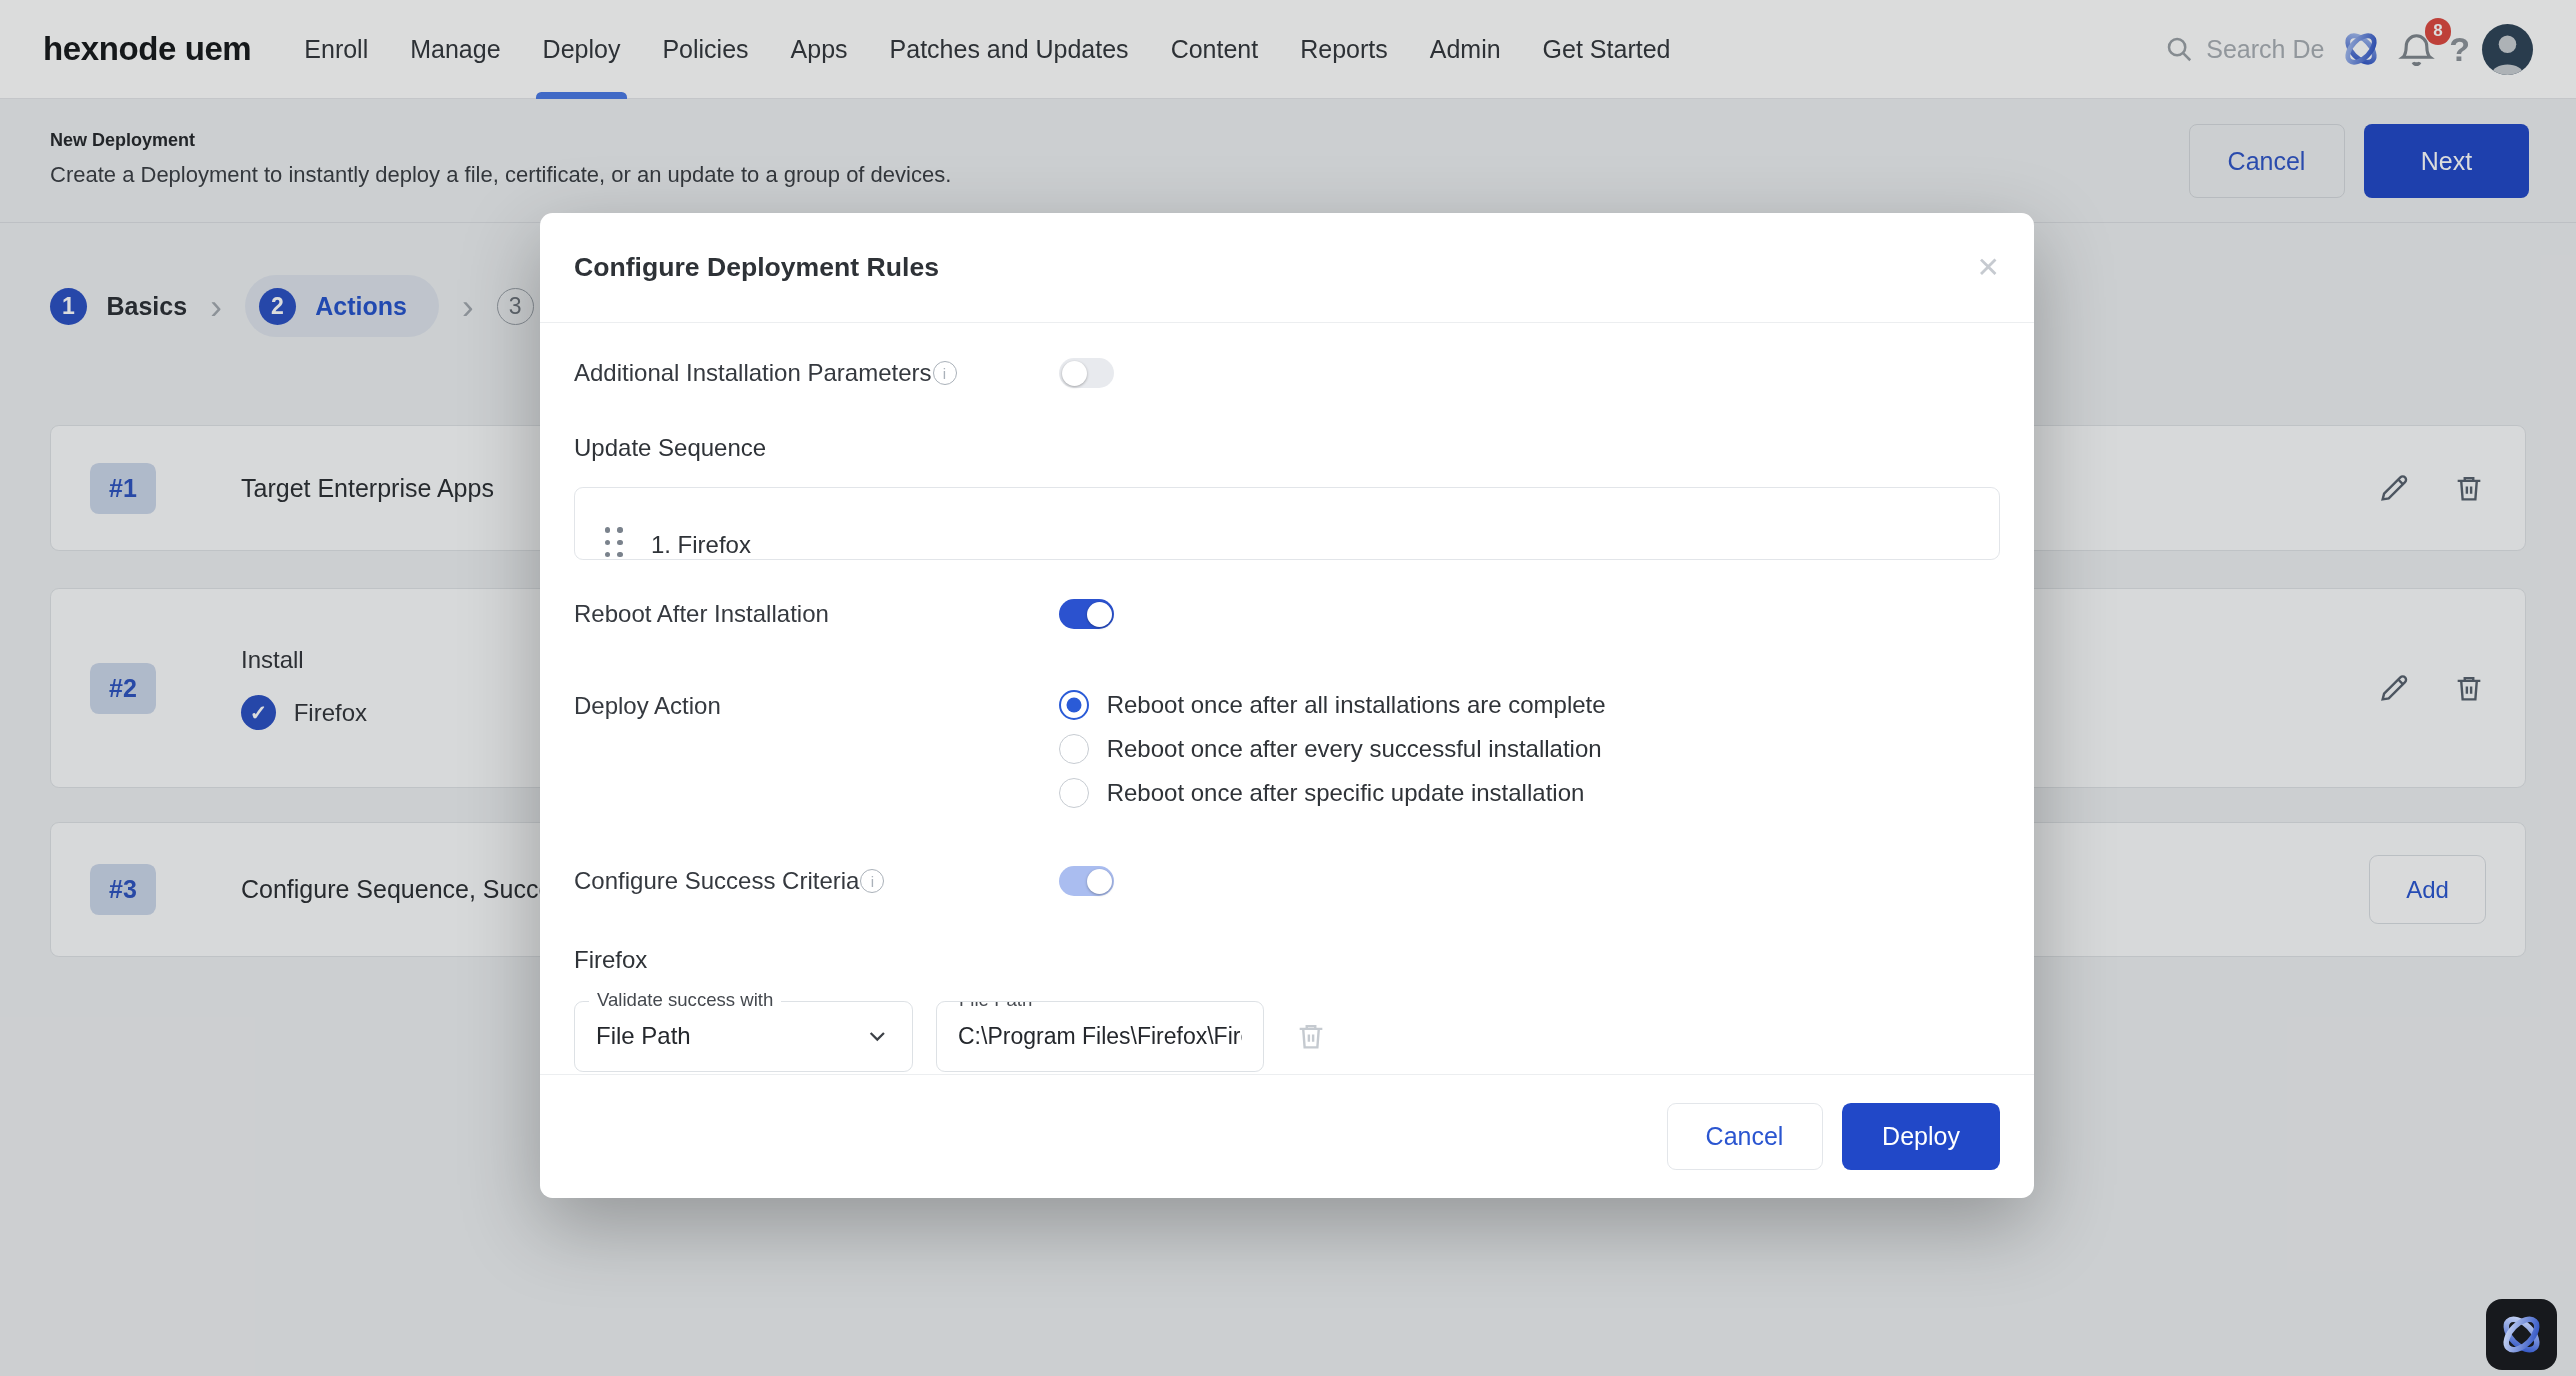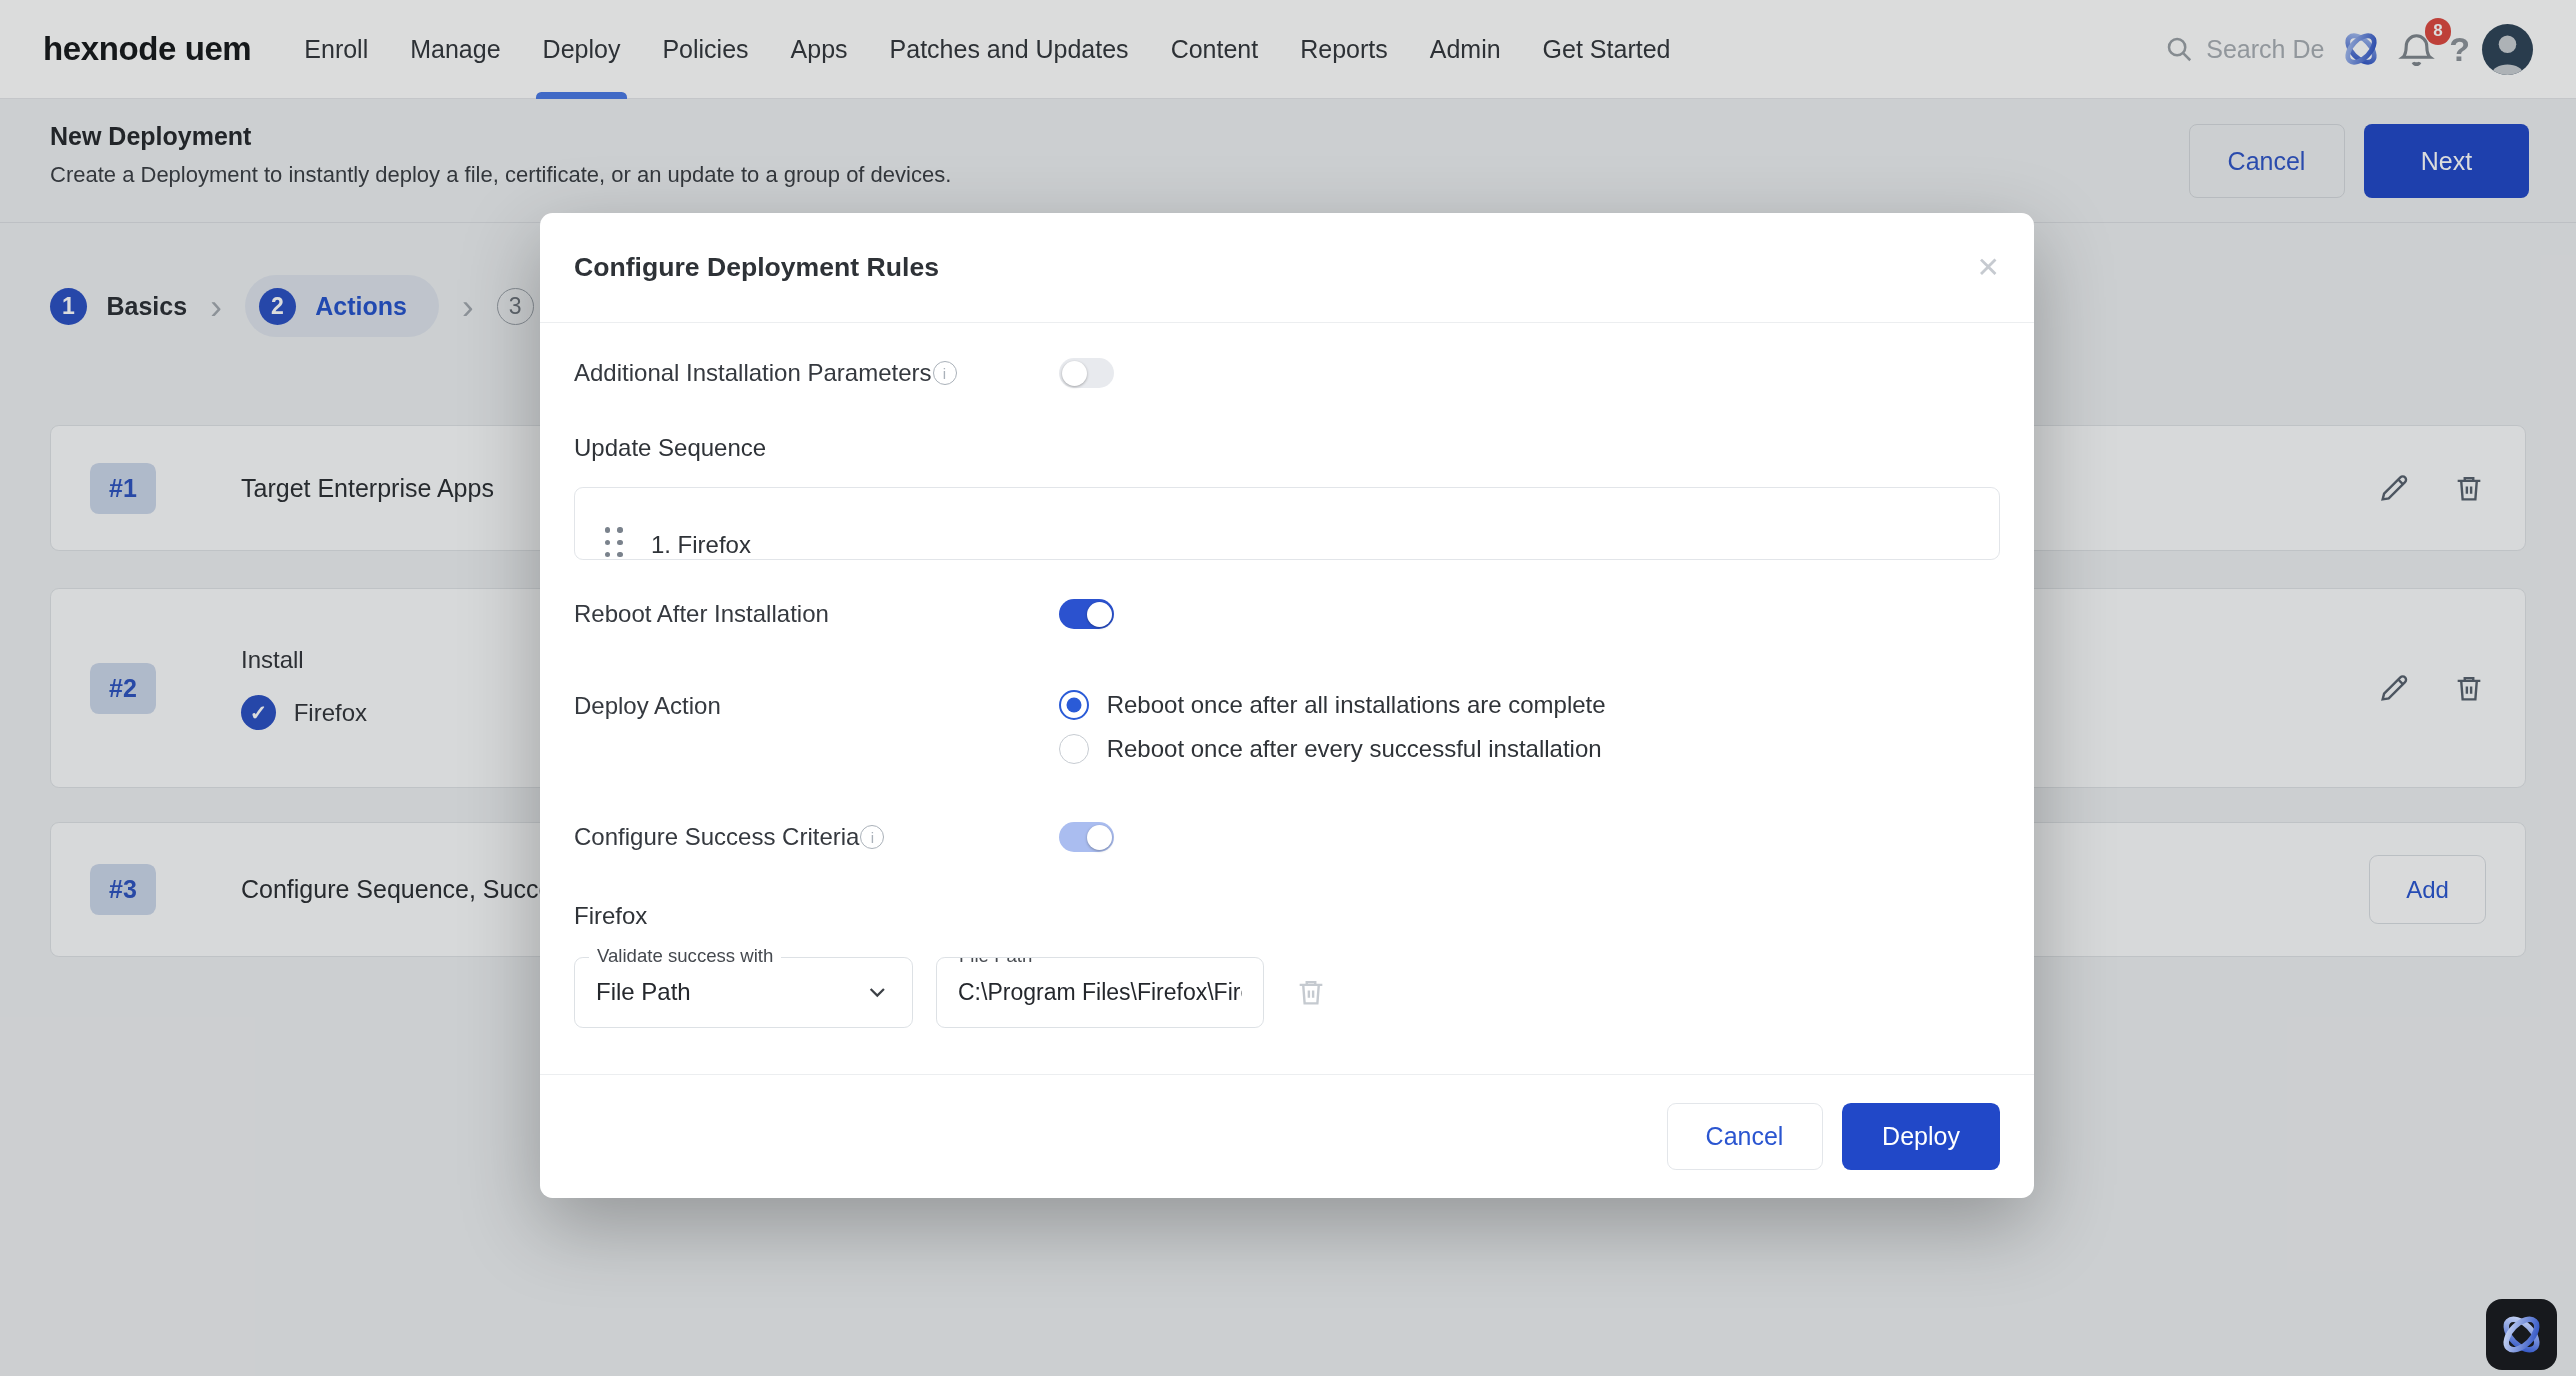--- a/index.html
+++ b/index.html
@@ -41,21 +41,21 @@
   .help-q { font-size:34px; font-weight:700; color:#8d939a; }
   .avatar {
     width:51px; height:51px; border-radius:50%; background:#2e4357; overflow:hidden;
     display:flex; align-items:flex-end; justify-content:center; cursor:pointer;
   }
   
   .page-header {
     position:absolute; top:99px; left:0; right:0; height:124px;
     border-bottom:0.9px solid #dcdfe3; padding:23px 50px;
   }
-  .page-title { font-size:25px; font-weight:700; color:#26292d; }
+  .page-title { font-size:18px; font-weight:700; color:#26292d;margin-top:8px; }
   .page-subtitle { font-size:22px; color:#3a3e44; margin-top:10.6px; }
   .header-actions { position:absolute; top:25px; right:47px; display:flex; gap:19.5px; }
   .btn { font-family:"Liberation Sans", sans-serif; font-size:25px; border-radius:8px; cursor:pointer; display:flex; align-items:center; justify-content:center; }
   .btn-outline { width:156px; height:74px; background:transparent; border:0.9px solid #d5d9dd; color:#2f55c8; }
   .btn-primary { width:165px; height:74px; background:#2148c8; border:none; color:#ffffff; }
   
   .steps { position:absolute; top:266px; left:50px; display:flex; align-items:center; height:80px; }
   .step { display:flex; align-items:center; gap:19.5px; }
   .step-circle {
     width:37px; height:37px; border-radius:50%; font-size:23px; font-weight:700;
@@ -357,20 +357,24 @@
       </div>
       <div class="radio-col">
         <label class="radio-row">
           <span class="radio sel"></span>
           <span class="radio-label">Reboot once after all installations are complete</span>
         </label>
         <label class="radio-row">
           <span class="radio unsel"></span>
           <span class="radio-label">Reboot once after every successful installation</span>
         </label>
+        <label class="radio-row">
+          <span class="radio unsel"></span>
+          <span class="radio-label">Reboot once after specific update installation</span>
+        </label>
       </div>
     </div>
 
     <div class="form-row mt66">
       <div class="label-col">
         <span class="form-label">Configure Success Criteria</span>
         <span class="info-icon">i</span>
       </div>
       <div class="toggle on-light">
           <span class="knob"></span>

